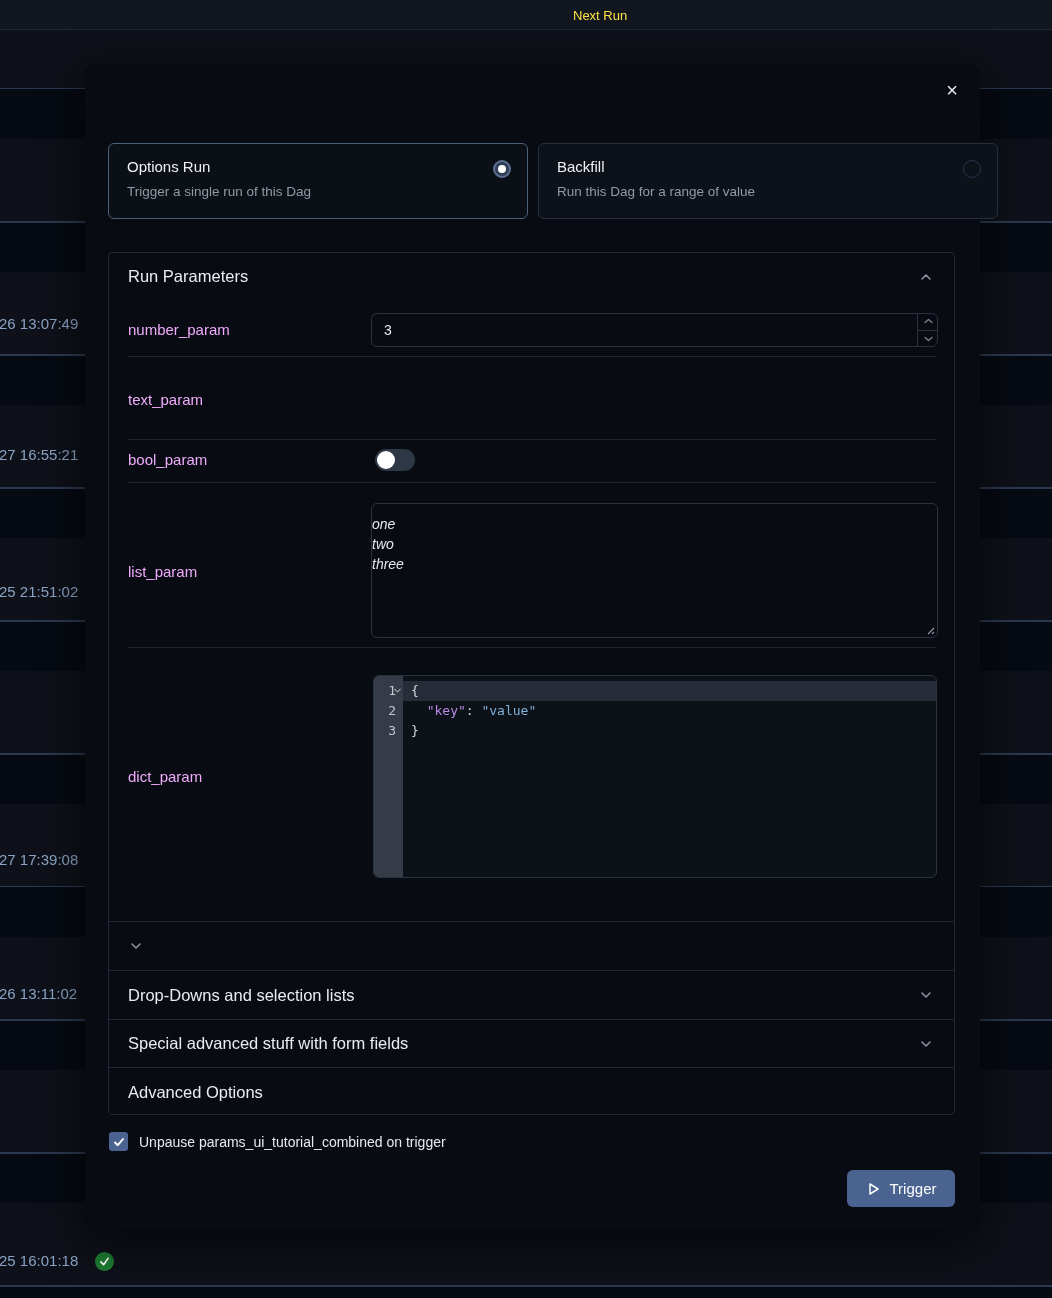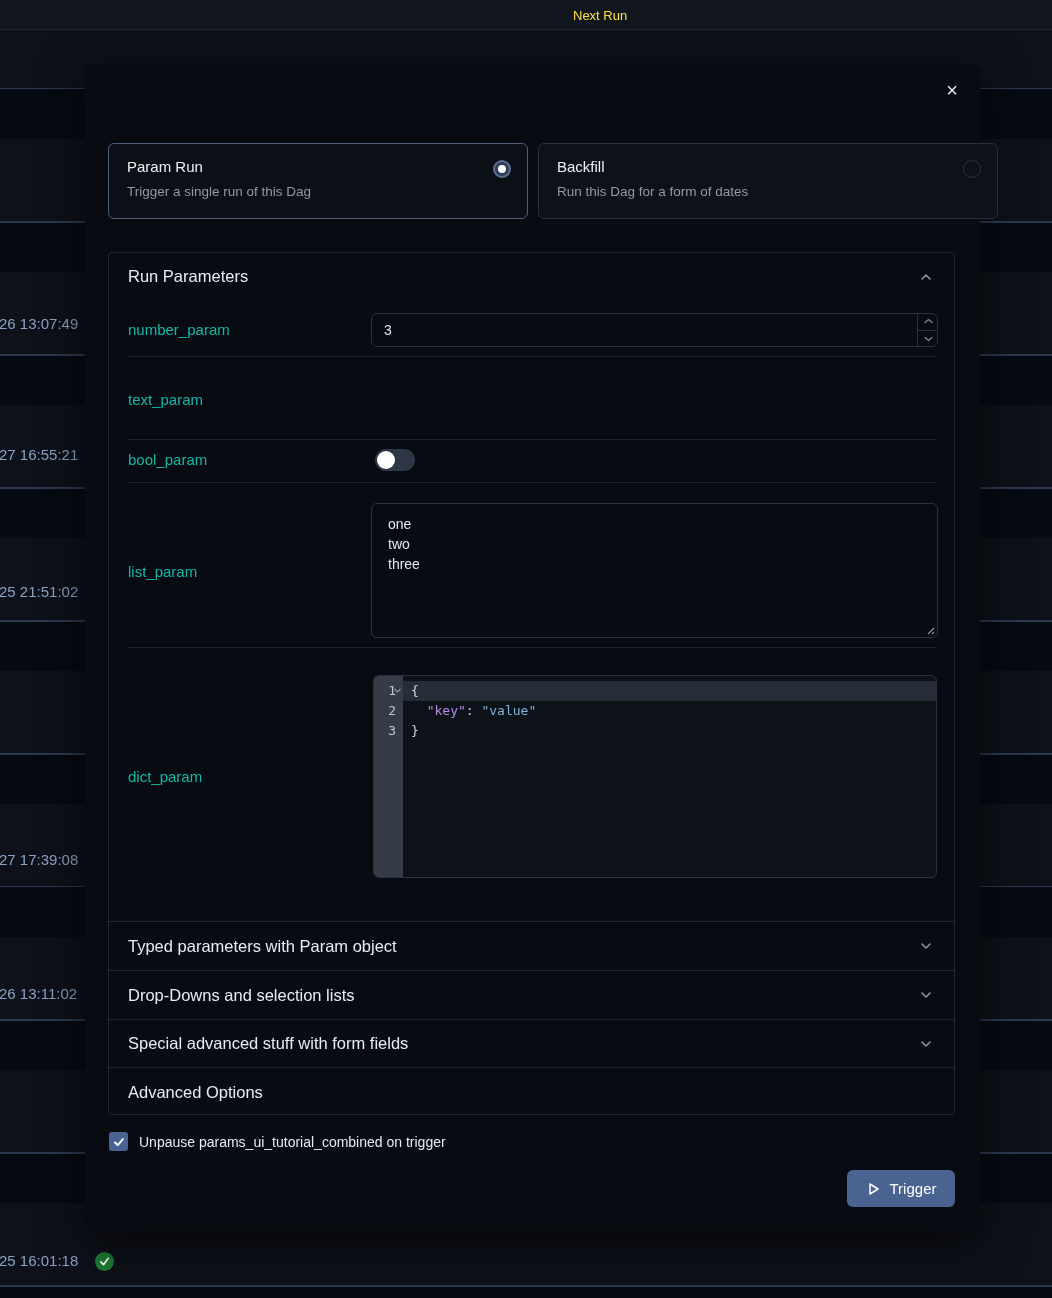--- a/index.html
+++ b/index.html
@@ -46,37 +46,37 @@
     padding:0 20px 0 19px; cursor:pointer; }
   .acc-header .lbl { font-size:16.5px; font-weight:500; color:#e9edf2; flex:1; }
   .h-run    { top:0;    height:47px;gap:16px; }
   .h-typed  { top:668px; height:49px; border-top:1px solid #212835; }
   .h-drop   { top:717px; height:49px; border-top:1px solid #212835; }
   .h-special{ top:766px; height:48px; border-top:1px solid #212835; }
   .h-adv    { top:814px; height:49px; border-top:1px solid #212835; }
 
   
   .params { position:absolute; left:0; top:47px; width:100%; height:621px; }
-  .plabel { position:absolute; left:19px; font-size:15px; color:#14b8a6; }
+  .plabel { position:absolute; left:19px; font-size:15px; color:#f0abfc; }
   .divider { position:absolute; left:19px; right:18px; height:1px; background:#1c232f; }
   .field { position:absolute; left:262px; width:567px; }
   .inp { width:100%; height:100%; background:transparent; border:1px solid #2a3240; border-radius:6px;
     color:#e4e7ec; font-size:14px; font-family:inherit; padding:0 12px; outline:none; }
   .f-number { top:13px; height:34px; }
   .f-number .inp { padding-right:28px; }
   .spin { position:absolute; right:0; top:0; width:21px; height:100%; border-left:1px solid #2a3240;
     display:flex; flex-direction:column; }
   .spin-btn { flex:1; display:flex; align-items:center; justify-content:center; cursor:pointer; }
   .spin-btn:first-child { border-bottom:1px solid #2a3240; }
   .f-text { top:82px; height:35px; }
   .toggle { position:absolute; left:266px; top:149px; width:40px; height:22px; border-radius:11px;
     background:#2e3745; cursor:pointer; }
   .knob { position:absolute; left:2px; top:2px; width:18px; height:18px; border-radius:50%; background:#fff; }
   .f-area { top:203px; height:135px; }
-  textarea.inp { padding:10px 16px; line-height:20px; resize:none; display:block; }
+  textarea.inp { padding:10px 0; line-height:20px; resize:none; display:block;font-style:italic; }
   .resize-h { position:absolute; right:3px; bottom:3px; }
 
   
   .editor { position:absolute; left:264px; top:375px; width:564px; height:203px; background:#0d1118;
     border:1px solid #2a3240; border-radius:6px; overflow:hidden;
     font-family:"DejaVu Sans Mono","Liberation Mono",monospace; font-size:13px; }
   .gutter { position:absolute; left:0; top:0; bottom:0; width:29px; background:#353b47; }
   .activeline { position:absolute; left:29px; right:0; top:5px; height:20px; background:#272d38; }
   .lnum { position:absolute; left:0; width:22px; text-align:right; color:#c3c7cf; line-height:20px; }
   .fold { position:absolute; left:20px; top:12px; }
@@ -114,29 +114,29 @@
         <polyline points="2,6.5 5,9.5 10,2.5" fill="none" stroke="#fff" stroke-width="1.8" stroke-linecap="round" stroke-linejoin="round"></polyline>
       </svg>
   </div>
 
   <div class="modal">
 
     <button class="close">×</button>
     <h1 class="title">Trigger Dag - params_ui_tutorial_combined</h1>
 
     <div class="card selected">
-      <div class="card-title">Param Run</div>
+      <div class="card-title">Options Run</div>
       <div class="card-desc">Trigger a single run of this Dag</div>
       <span class="radio on">
           <span class="dot"></span>
         </span>
     </div>
     <div class="card plain">
       <div class="card-title">Backfill</div>
-      <div class="card-desc">Run this Dag for a form of dates</div>
+      <div class="card-desc">Run this Dag for a range of value</div>
       <span class="radio off"></span>
     </div>
 
     <div class="accordion">
 
       <div class="acc-header h-run">
         <span class="lbl">Run Parameters</span>
         <span>
           <svg width="16" height="16" viewBox="0 0 16 16">
               <polyline points="4,10 8,6 12,10" fill="none" stroke="#8b93a1" stroke-width="1.6" stroke-linecap="round" stroke-linejoin="round"></polyline>
@@ -197,21 +197,20 @@
           <span class="fold">
             <svg width="7" height="5" viewBox="0 0 7 5">
                 <polyline points="0.5,1 3.5,4 6.5,1" fill="none" stroke="#9aa0aa" stroke-width="1.1"></polyline>
               </svg>
           </span>
           <div class="code"><span>{</span><br><span>  </span><span class="jkey">"key"</span><span>: </span><span class="jval">"value"</span><br><span>}</span></div>
         </div>
       </div>
 
       <div class="acc-header h-typed">
-        <span class="lbl">Typed parameters with Param object</span>
         <span>
           <svg width="16" height="16" viewBox="0 0 16 16">
               <polyline points="4,6 8,10 12,6" fill="none" stroke="#8b93a1" stroke-width="1.6" stroke-linecap="round" stroke-linejoin="round"></polyline>
             </svg>
         </span>
       </div>
       <div class="acc-header h-special">
         <span class="lbl">Special advanced stuff with form fields</span>
         <span>
           <svg width="16" height="16" viewBox="0 0 16 16">

